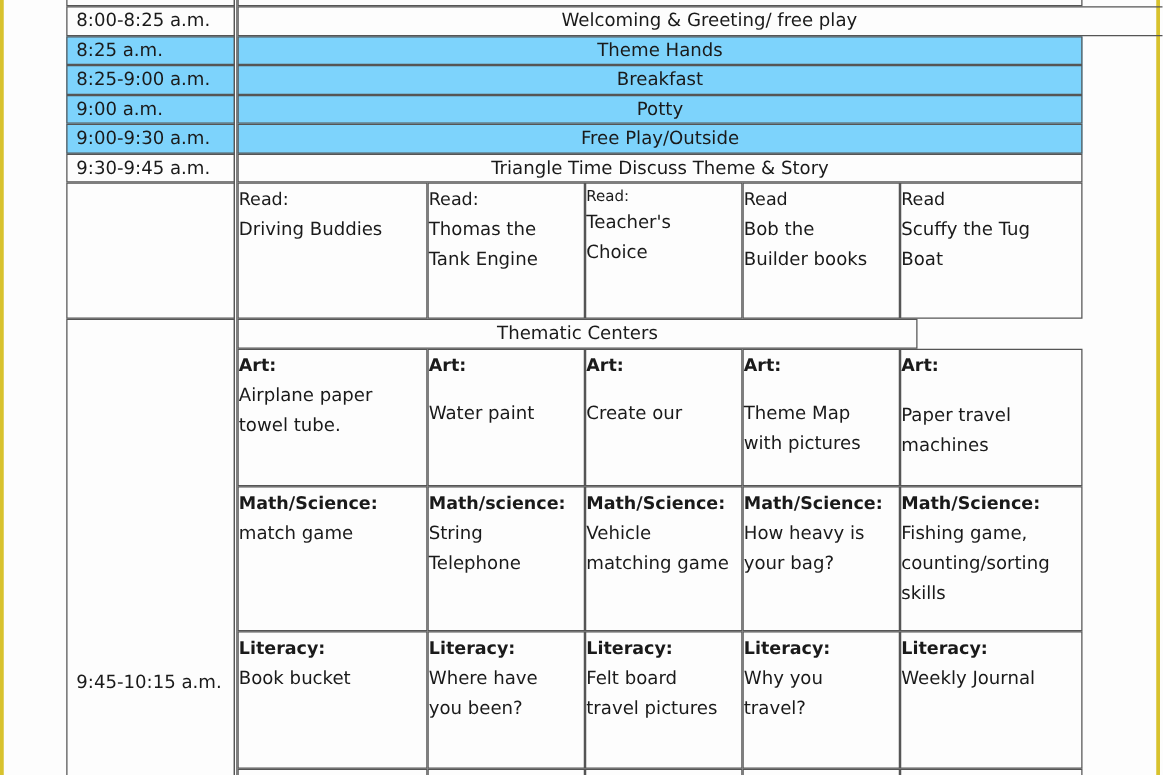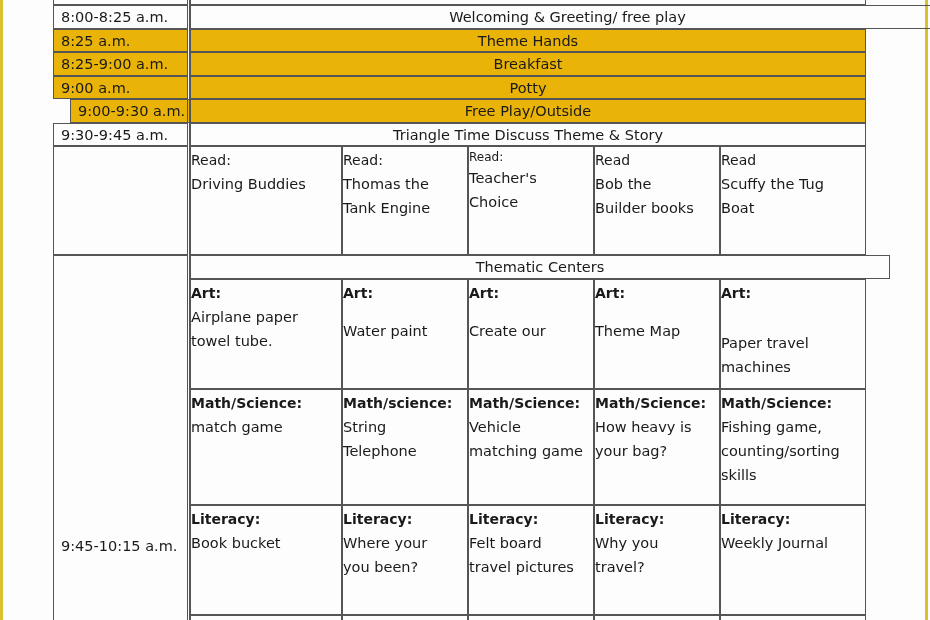--- a/index.html
+++ b/index.html
@@ -11,21 +11,21 @@
   }
   .yellow-left { position:absolute; left:0; top:0; width:3px; height:620px; background:#d8c22e; }
   .yellow-right { position:absolute; left:925px; top:0; width:3px; height:620px; background:#d8c22e; }
   .sheet { position:absolute; left:53px; top:-4px; width:813px; }
   .cell {
     position:absolute; box-sizing:border-box;
     border:1px solid #555; font-size:14.5px; line-height:23.5px;
   }
   .time { padding-left:7px; white-space:nowrap; }
   .span-act { text-align:center; }
-  .green { background:#eab308; }
+  .green { background:#7dd3fc; }
   .act { text-align:left; padding-top:1px; line-height:24px; }
   .act .hd { font-weight:bold; font-size:14px; }
   .double-v { position:absolute; top:0; width:3px; border-left:1px solid #555; border-right:1px solid #555; box-sizing:border-box; }
 </style>
 </head>
 <body>
 
 <div class="yellow-left"></div>
 <div class="yellow-right"></div>
 
@@ -33,21 +33,21 @@
     <div class="cell time" style="left: 0px; top: -14px; width: 135px; height: 23px;"></div>
     <div class="cell span-act" style="left: 137px; top: -14px; width: 676px; height: 23px;"></div>
     <div class="cell time" style="left: 0px; top: 9px; width: 135px; height: 23.5px;">8:00-8:25 a.m.</div>
     <div class="cell span-act" style="left: 137px; top: 9px; width: 755px; height: 23.5px;">Welcoming &amp; Greeting/ free play</div>
     <div class="cell time green" style="left: 0px; top: 32.5px; width: 135px; height: 23.5px;">8:25 a.m.</div>
     <div class="cell span-act green" style="left: 137px; top: 32.5px; width: 676px; height: 23.5px;">Theme Hands</div>
     <div class="cell time green" style="left: 0px; top: 56px; width: 135px; height: 23.5px;">8:25-9:00 a.m.</div>
     <div class="cell span-act green" style="left: 137px; top: 56px; width: 676px; height: 23.5px;">Breakfast</div>
     <div class="cell time green" style="left: 0px; top: 79.5px; width: 135px; height: 23.5px;">9:00 a.m.</div>
     <div class="cell span-act green" style="left: 137px; top: 79.5px; width: 676px; height: 23.5px;">Potty</div>
-    <div class="cell time green" style="left: 0px; top: 103px; width: 135px; height: 23.5px; margin-left: 17px;">9:00-9:30 a.m.</div>
+    <div class="cell time green" style="left: 0px; top: 103px; width: 135px; height: 23.5px;">9:00-9:30 a.m.</div>
     <div class="cell span-act green" style="left: 137px; top: 103px; width: 676px; height: 23.5px;">Free Play/Outside</div>
     <div class="cell time" style="left: 0px; top: 126.5px; width: 135px; height: 23.5px;">9:30-9:45 a.m.</div>
     <div class="cell span-act" style="left: 137px; top: 126.5px; width: 676px; height: 23.5px;">Triangle Time Discuss Theme &amp; Story</div>
     <div class="cell time" style="left: 0px; top: 150px; width: 135px; height: 109px;"></div>
     <div class="cell act" style="left: 137px; top: 150px; width: 152px; height: 109px;">
       <div class="hd" style="font-weight: normal;">Read:</div>
       <div>Driving Buddies</div>
     </div>
     <div class="cell act" style="left: 289px; top: 150px; width: 126px; height: 109px;">
       <div class="hd" style="font-weight: normal;">Read:</div>
@@ -63,41 +63,42 @@
       <div class="hd" style="font-weight: normal;">Read</div>
       <div>Bob the</div>
       <div>Builder books</div>
     </div>
     <div class="cell act" style="left: 667px; top: 150px; width: 146px; height: 109px;">
       <div class="hd" style="font-weight: normal;">Read</div>
       <div>Scuffy the Tug</div>
       <div>Boat</div>
     </div>
     <div class="cell time" style="left: 0px; top: 259px; width: 135px; height: 520px; padding-top: 279px; line-height: 23px;">9:45-10:15 a.m.</div>
-    <div class="cell span-act" style="left: 137px; top: 259px; width: 700px; height: 24px;">Thematic Centers</div>
+    <div class="cell span-act" style="left: 137px; top: 259px; width: 544px; height: 24px;">Thematic Centers</div>
     <div class="cell act" style="left: 137px; top: 283px; width: 152px; height: 110px;">
       <div class="hd" style="font-weight: bold;">Art:</div>
       <div>Airplane paper</div>
       <div>towel tube.</div>
     </div>
     <div class="cell act" style="left: 289px; top: 283px; width: 126px; height: 110px; padding-top: 1px;">
       <div class="hd" style="font-weight: bold;">Art:</div>
       <div style="margin-top: 14px;">Water paint</div>
     </div>
     <div class="cell act" style="left: 415px; top: 283px; width: 126px; height: 110px; padding-top: 1px;">
       <div class="hd" style="font-weight: bold;">Art:</div>
       <div style="margin-top: 14px;">Create our</div>
     </div>
     <div class="cell act" style="left: 541px; top: 283px; width: 126px; height: 110px; padding-top: 1px;">
       <div class="hd" style="font-weight: bold;">Art:</div>
       <div style="margin-top: 14px;">Theme Map</div>
+      <div>with pictures</div>
     </div>
     <div class="cell act" style="left: 667px; top: 283px; width: 146px; height: 110px; padding-top: 1px;">
       <div class="hd" style="font-weight: bold;">Art:</div>
-      <div style="margin-top: 26px;">Paper travel</div>
+      <div style="margin-top: 16px;">Paper travel</div>
       <div>machines</div>
     </div>
     <div class="cell act" style="left: 137px; top: 393px; width: 152px; height: 116px;">
       <div class="hd" style="font-weight: bold;">Math/Science:</div>
       <div>match game</div>
     </div>
     <div class="cell act" style="left: 289px; top: 393px; width: 126px; height: 116px;">
       <div class="hd" style="font-weight: bold;">Math/science:</div>
       <div>String</div>
       <div>Telephone</div>
@@ -117,21 +118,21 @@
       <div>Fishing game,</div>
       <div>counting/sorting</div>
       <div>skills</div>
     </div>
     <div class="cell act" style="left: 137px; top: 509px; width: 152px; height: 110px;">
       <div class="hd" style="font-weight: bold;">Literacy:</div>
       <div>Book bucket</div>
     </div>
     <div class="cell act" style="left: 289px; top: 509px; width: 126px; height: 110px;">
       <div class="hd" style="font-weight: bold;">Literacy:</div>
-      <div>Where your</div>
+      <div>Where have</div>
       <div>you been?</div>
     </div>
     <div class="cell act" style="left: 415px; top: 509px; width: 126px; height: 110px;">
       <div class="hd" style="font-weight: bold;">Literacy:</div>
       <div>Felt board</div>
       <div>travel pictures</div>
     </div>
     <div class="cell act" style="left: 541px; top: 509px; width: 126px; height: 110px;">
       <div class="hd" style="font-weight: bold;">Literacy:</div>
       <div>Why you</div>

